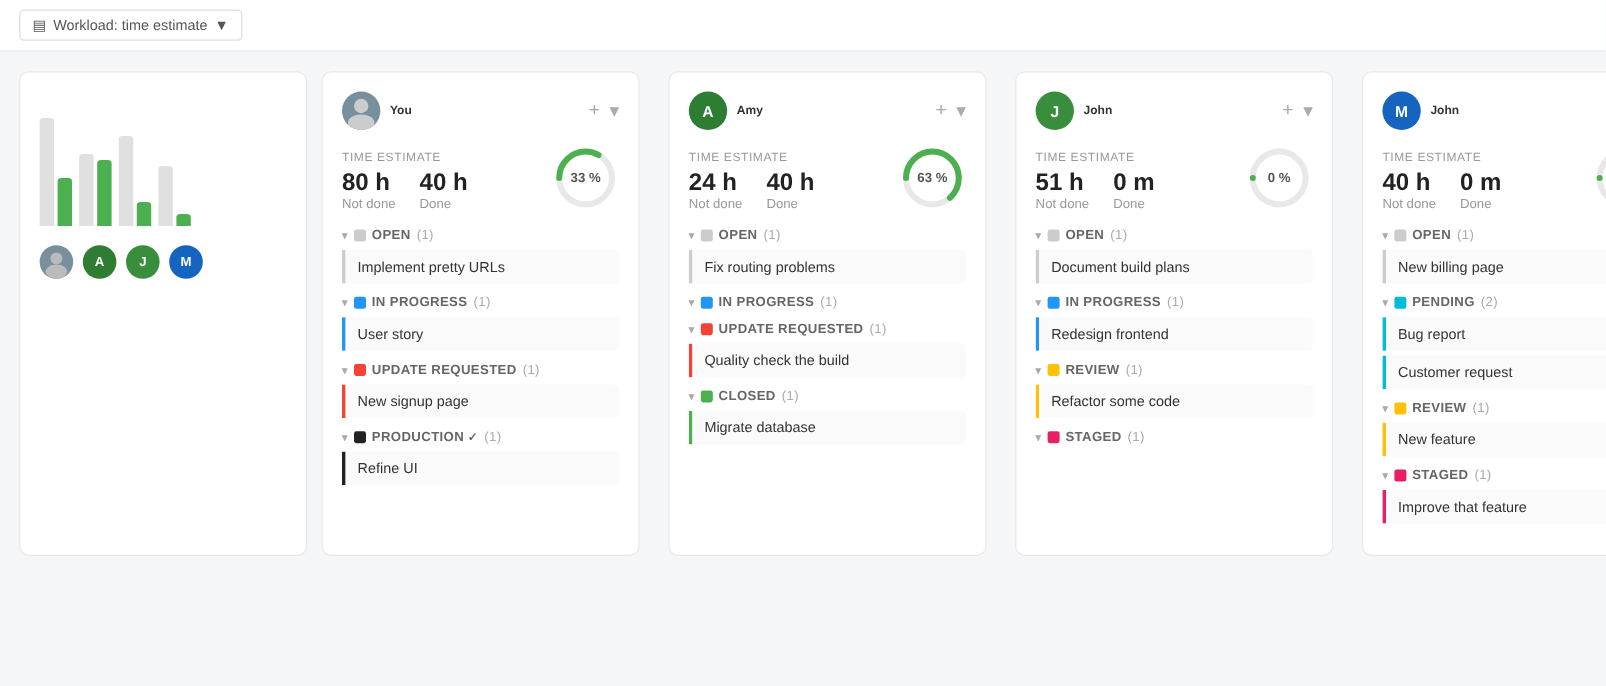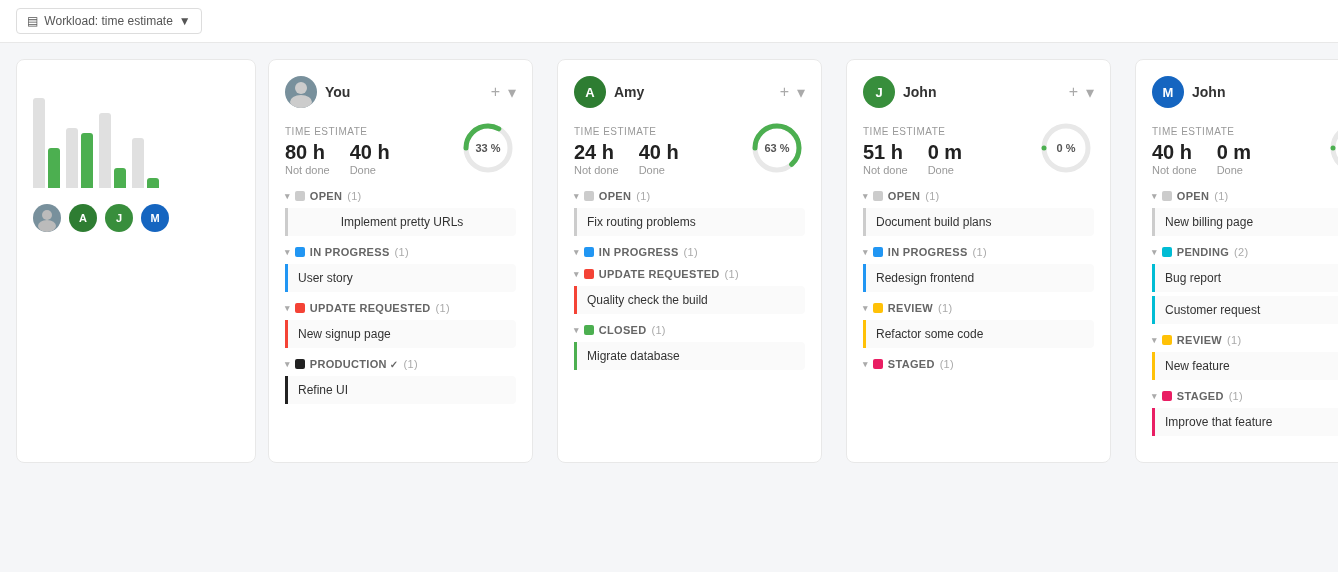--- a/index.html
+++ b/index.html
@@ -19,21 +19,21 @@
     .bar.gray { background: #e0e0e0; }
     .bar.green { background: #4caf50; }
     .avatars-row { display: flex; gap: 8px; margin-top: 8px; }
     .avatar-sm { width: 28px; height: 28px; border-radius: 50%; display: flex; align-items: center; justify-content: center; font-size: 11px; font-weight: 600; color: #fff; }
 
     
     .person-col { background: #fff; border-radius: 8px; border: 1px solid #e8e8e8; min-width: 265px; width: 265px; padding: 16px; margin-right: 12px; flex-shrink: 0; }
     .col-header { display: flex; align-items: center; justify-content: space-between; margin-bottom: 12px; }
     .col-header-left { display: flex; align-items: center; gap: 8px; }
     .avatar { width: 32px; height: 32px; border-radius: 50%; display: flex; align-items: center; justify-content: center; font-size: 13px; font-weight: 600; color: #fff; }
-    .person-name { font-weight: 600; font-size: 14px; }
+    .person-name { font-weight: 600; font-size: 10px; }
     .col-header-right { display: flex; align-items: center; gap: 8px; color: #aaa; font-size: 16px; }
     .col-header-right span { cursor: pointer; }
 
     .time-section { display: flex; align-items: flex-end; justify-content: space-between; margin-bottom: 14px; }
     .time-label { font-size: 10px; color: #999; text-transform: uppercase; letter-spacing: 0.5px; margin-bottom: 4px; }
     .time-values { display: flex; gap: 20px; }
     .time-item {}
     .time-value { font-size: 20px; font-weight: 600; color: #222; }
     .time-sub { font-size: 11px; color: #999; }
 
@@ -149,21 +149,21 @@
     </div>
 
       <div class="status-group">
         <div class="status-header">
           <span class="chevron">▾</span>
           <span class="status-dot" style="background:#ccc;"></span>
           <span>OPEN</span>
           <span class="count-badge">(1)</span>
         </div>
 
-      <div class="task-item open" style="border-left-color:#ccc;text-align:center;">
+      <div class="task-item open" style="border-left-color:#ccc;">
         <span>Implement pretty URLs</span>
       </div>
 
       </div>
 
       <div class="status-group">
         <div class="status-header">
           <span class="chevron">▾</span>
           <span class="status-dot" style="background:#2196f3;"></span>
           <span>IN PROGRESS</span>

